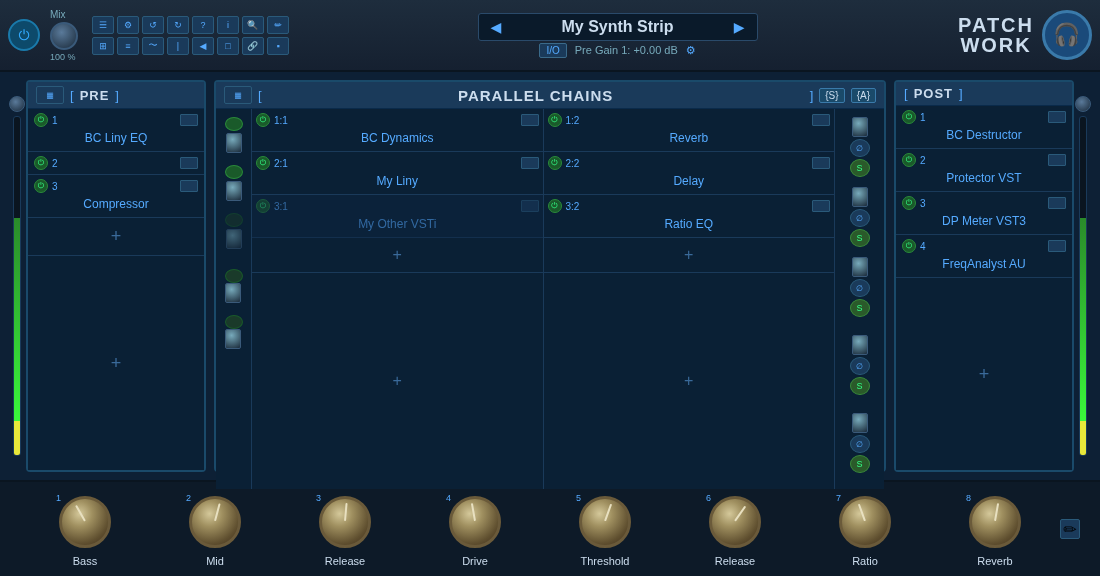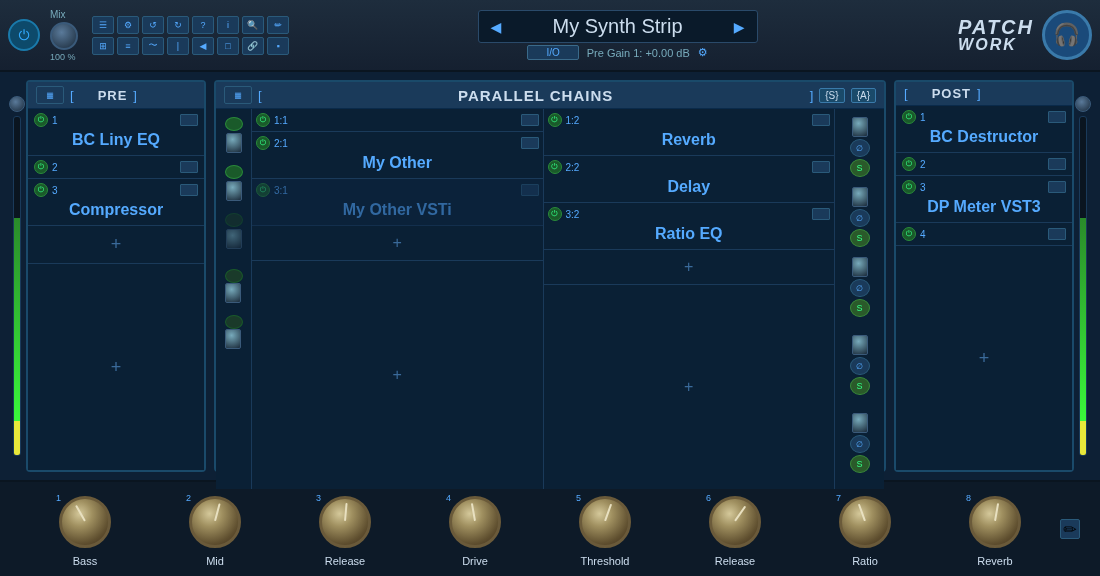--- a/index.html
+++ b/index.html
@@ -65,42 +65,41 @@
     }
     .preset-nav {
       display: flex; align-items: center; gap: 8px;
       background: #0a1a2a;
       border: 1px solid #2a4a6a;
       padding: 4px 12px;
       border-radius: 3px;
       min-width: 280px;
       justify-content: space-between;
     }
-    .preset-name { color: #cde; font-size: 20px; font-weight: normal; }
+    .preset-name { color: #cde; font-size: 16px; font-weight: bold; }
     .preset-arrow { color: #5af; cursor: pointer; font-size: 14px; }
     .preset-sub {
       color: #7ab; font-size: 11px; margin-top: 2px;
       display: flex; align-items: center; gap: 8px;
     }
     .io-btn {
       background: #1a3a5a; border: 1px solid #3a6a8a;
-      color: #5af; font-size: 10px; padding: 1px 18px;
+      color: #5af; font-size: 10px; padding: 1px 6px;
       border-radius: 2px; cursor: pointer;
     }
 
     .logo-area {
       margin-left: 16px;
       display: flex; align-items: center; gap: 8px;
     }
     .logo-text {
       font-size: 26px; font-weight: 900;
       color: #cde;
       line-height: 1;
-      text-align: left;
-      font-style: italic;
+      text-align: center;
     }
     .logo-icon {
       width: 50px; height: 50px;
       background: #1a4a7a;
       border-radius: 50%;
       border: 3px solid #3a7aaa;
       display: flex; align-items: center; justify-content: center;
       color: #5af; font-size: 22px;
     }
 
@@ -155,21 +154,21 @@
       margin-right: 8px;
       display: flex; flex-direction: column;
     }
     .section-header {
       background: #1a3a5a;
       padding: 4px 8px;
       display: flex; align-items: center; gap: 6px;
       border-bottom: 1px solid #0a2a4a;
     }
     .section-title {
-      color: #cde; font-size: 13px; font-weight: bold; letter-spacing: 1px; margin-left: 18px;
+      color: #cde; font-size: 13px; font-weight: bold; letter-spacing: 1px;
     }
     .bracket { color: #5af; font-size: 13px; }
 
     .plugin-slot {
       background: #0a2035;
       border-bottom: 1px solid #1a3a5a;
       padding: 4px 6px;
       display: flex; flex-direction: column; gap: 2px;
     }
     .slot-header {
@@ -186,21 +185,21 @@
     .slot-num { color: #5af; font-size: 10px; min-width: 12px; }
     .slot-menu {
       width: 18px; height: 12px;
       background: #1a3a5a;
       border: 1px solid #2a5a7a;
       border-radius: 1px;
       margin-left: auto;
       cursor: pointer;
     }
     .plugin-name {
-      color: #5af; font-size: 16px; font-weight: bold;
+      color: #5af; font-size: 12px; font-weight: normal;
       padding: 2px 4px;
       text-align: center;
     }
     .add-slot {
       background: #0a2035;
       padding: 8px;
       display: flex; align-items: center; justify-content: center;
       color: #3a6a9a; font-size: 18px; cursor: pointer;
       border-bottom: 1px solid #1a3a5a;
     }
@@ -441,21 +440,21 @@
     <div class="preset-sub">
       <span class="io-btn">I/O</span>
       <span>Pre Gain 1: +0.00 dB</span>
       <span style="color:#5af;cursor:pointer;">⚙</span>
     </div>
   </div>
 
   <div class="logo-area">
     <div style="text-align:right;">
       <div class="logo-text" style="font-size:20px;letter-spacing:2px;">PATCH</div>
-      <div class="logo-text" style="font-size:16px;letter-spacing:2px;">WORK</div>
+      <div class="logo-text" style="font-size:20px;letter-spacing:2px;">WORK</div>
     </div>
     <div class="logo-icon">🎧</div>
   </div>
 </div>
 
 <div class="main-area">
 
   <div class="meter-left">
     <div class="meter-knob-small"></div>
     <div class="meter-bar">
@@ -534,28 +533,29 @@
 
       <div class="chains-cols">
 
         <div class="chain-col">
           <div class="chain-plugin-slot">
             <div class="slot-header">
               <div class="slot-power">⏻</div>
               <span class="slot-num">1:1</span>
               <div class="slot-menu"></div>
             </div>
+            <div class="plugin-name">BC Dynamics</div>
           </div>
           <div class="chain-plugin-slot">
             <div class="slot-header">
               <div class="slot-power">⏻</div>
               <span class="slot-num">2:1</span>
               <div class="slot-menu"></div>
             </div>
-            <div class="plugin-name">My Other</div>
+            <div class="plugin-name">My Liny</div>
           </div>
           <div class="chain-plugin-slot dim-plugin">
             <div class="slot-header">
               <div class="slot-power">⏻</div>
               <span class="slot-num">3:1</span>
               <div class="slot-menu"></div>
             </div>
             <div class="plugin-name">My Other VSTi</div>
           </div>
           <div class="chain-add">+</div>
@@ -635,35 +635,37 @@
         <div class="slot-menu"></div>
       </div>
       <div class="plugin-name">BC Destructor</div>
     </div>
     <div class="plugin-slot">
       <div class="slot-header">
         <div class="slot-power">⏻</div>
         <span class="slot-num">2</span>
         <div class="slot-menu"></div>
       </div>
+      <div class="plugin-name">Protector VST</div>
     </div>
     <div class="plugin-slot">
       <div class="slot-header">
         <div class="slot-power">⏻</div>
         <span class="slot-num">3</span>
         <div class="slot-menu"></div>
       </div>
       <div class="plugin-name">DP Meter VST3</div>
     </div>
     <div class="plugin-slot">
       <div class="slot-header">
         <div class="slot-power">⏻</div>
         <span class="slot-num">4</span>
         <div class="slot-menu"></div>
       </div>
+      <div class="plugin-name">FreqAnalyst AU</div>
     </div>
     <div class="add-slot-last">+</div>
   </div>
 
   <div class="meter-right">
     <div class="meter-knob-small"></div>
     <div class="meter-bar">
       <div class="meter-fill-yellow"></div>
       <div class="meter-fill-green"></div>
     </div>

